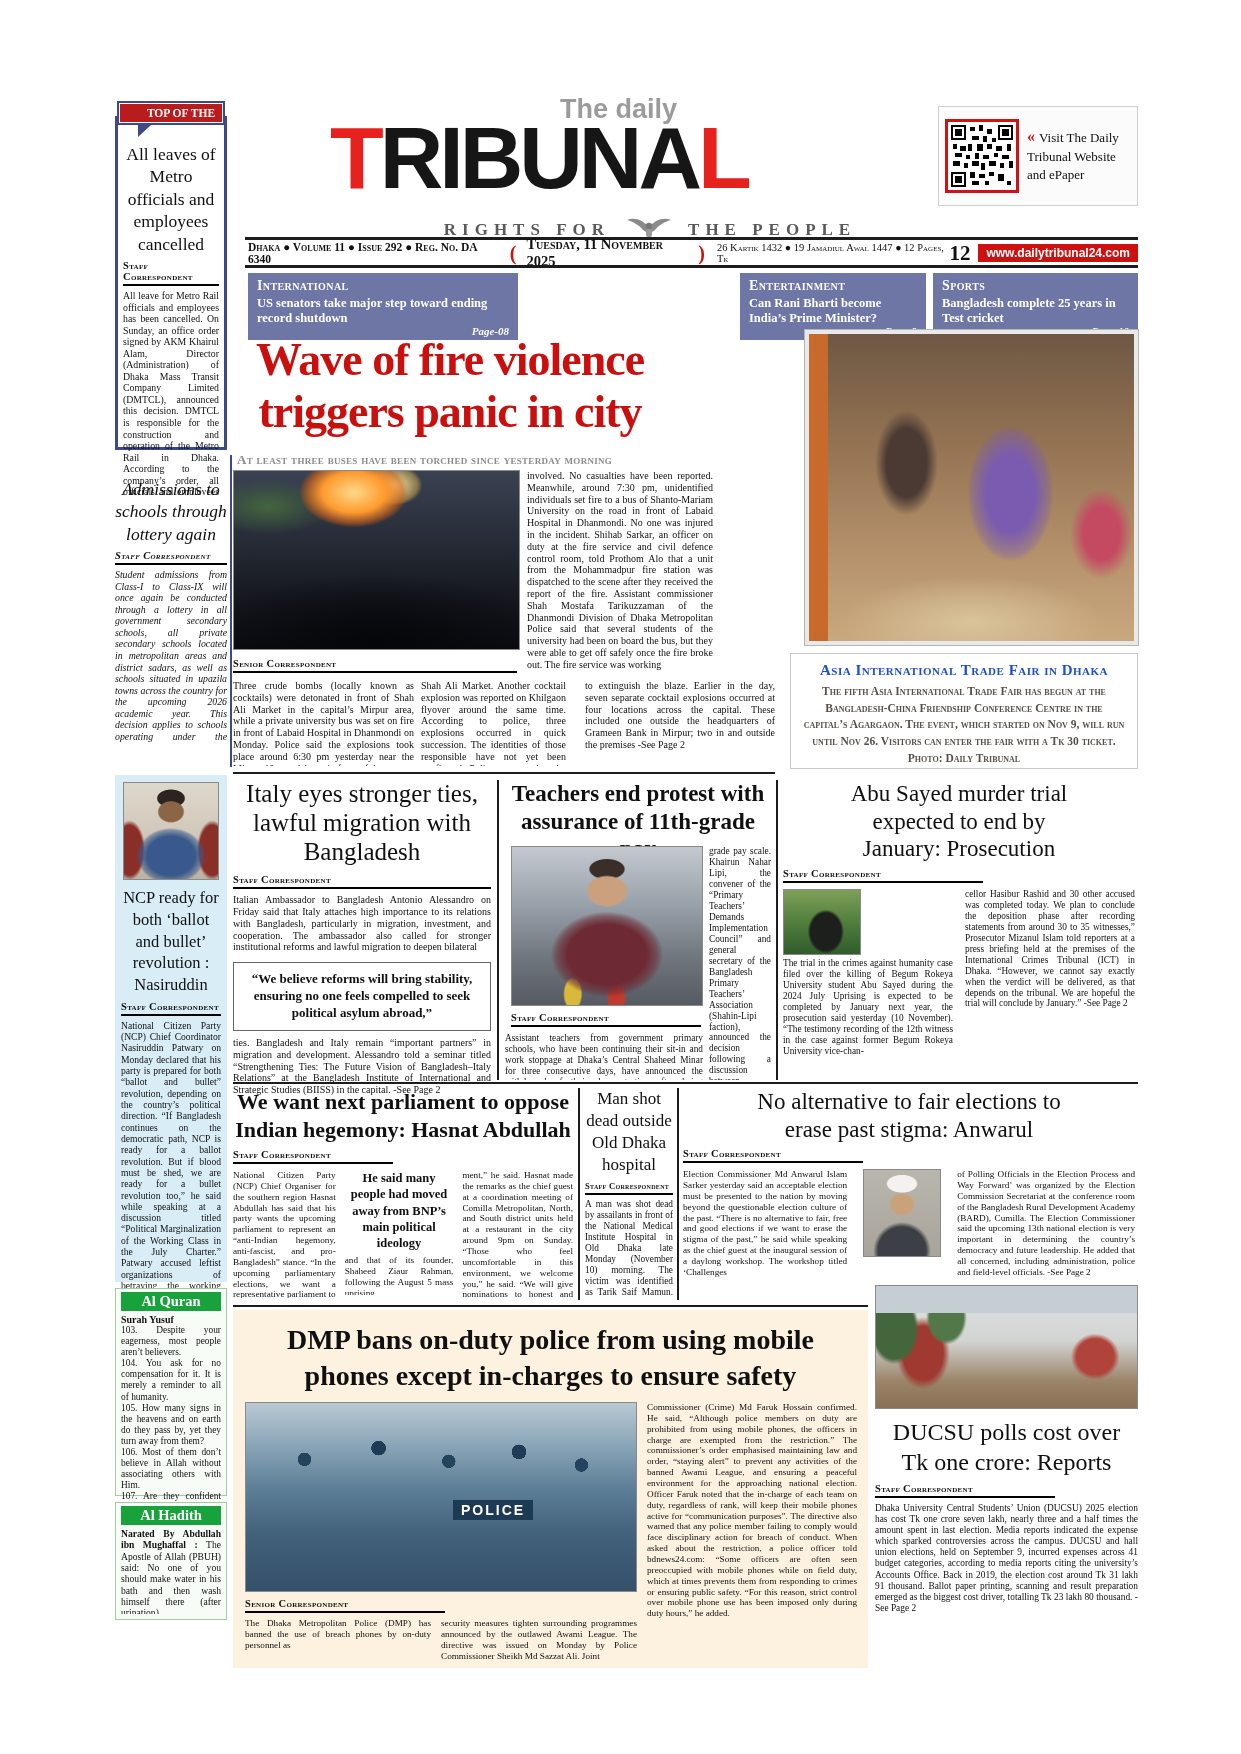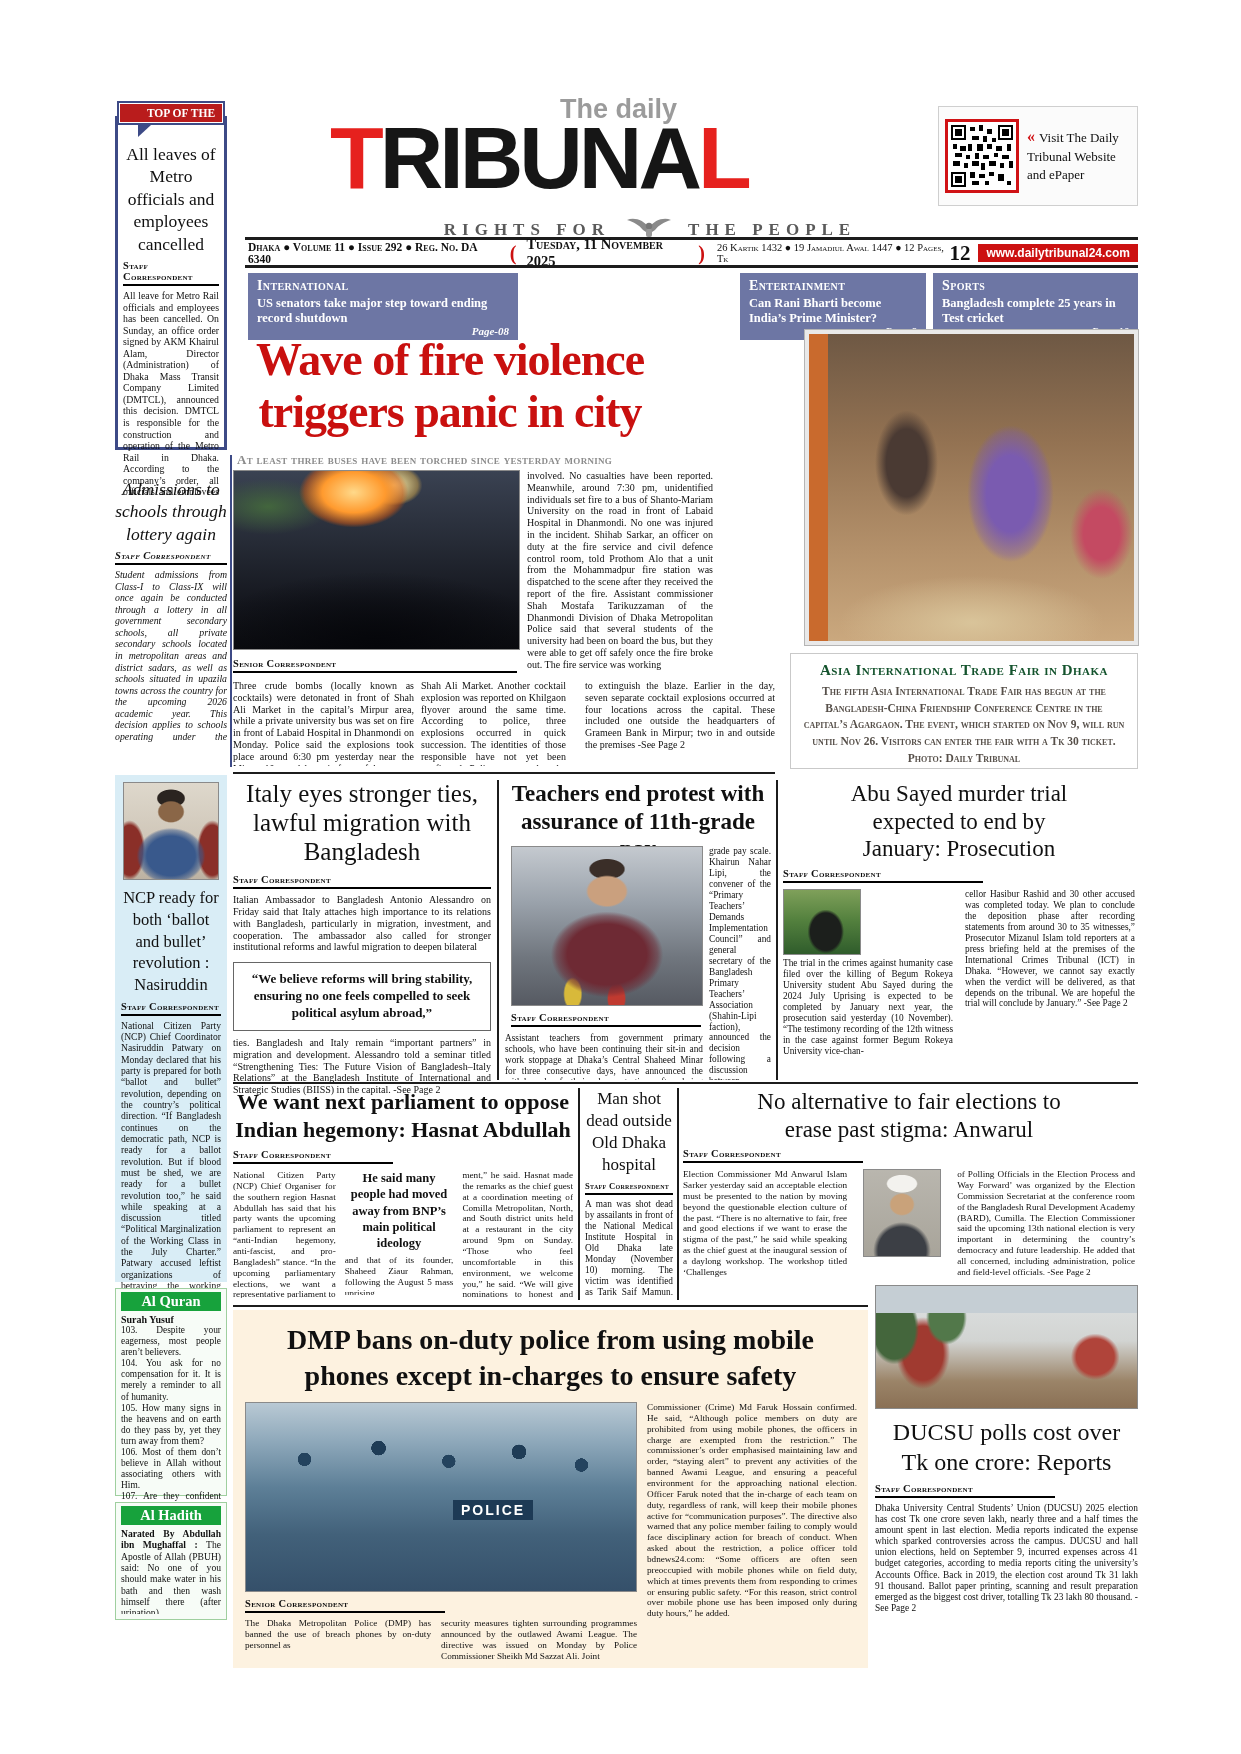--- a/index.html
+++ b/index.html
@@ -183,21 +183,21 @@
   <div class="abs jtext" style="left:585px;top:680px;width:190px;height:86px;">to extinguish the blaze. Earlier in the day, seven separate cocktail explosions occurred at four locations across the capital. These included one outside the headquarters of Grameen Bank in Mirpur; two in and outside the premises   -See Page 2</div>
 
   <div class="ph" style="left:805px;top:330px;width:333px;height:315px;border:4px solid #e9e9e9;outline:1px solid #b5b5b5;background:
     linear-gradient(90deg, #c96a2d 0 6%, rgba(0,0,0,0) 6%),
     radial-gradient(ellipse 60px 95px at 62% 52%, #7a5bb0 0 40%, rgba(122,91,176,.35) 65%, transparent 72%),
     radial-gradient(ellipse 45px 75px at 30% 42%, #4a3a33 0 45%, transparent 70%),
     radial-gradient(ellipse 45px 65px at 90% 65%, #c44a62 0 40%, transparent 70%),
     radial-gradient(ellipse 170px 60px at 50% 94%, #d9c49a, transparent 78%),
     linear-gradient(180deg, #6e5844 0%, #937252 35%, #b3906a 70%, #caa87e 100%);"></div>
   <div class="abs" style="left:790px;top:653px;width:348px;height:116px;border:1px solid #c9c9c9;box-sizing:border-box;padding:8px 12px;text-align:center;">
-    <div class="sc" style="color:#14532d;font-weight:700;font-size:15px;letter-spacing:.5px;">Asia International Trade Fair in Dhaka</div>
+    <div class="sc" style="color:#1d4ed8;font-weight:700;font-size:15px;letter-spacing:.5px;">Asia International Trade Fair in Dhaka</div>
     <div class="capt" style="margin-top:4px;">The fifth Asia International Trade Fair has begun at the Bangladesh-China Friendship Conference Centre in the capital’s Agargaon. The event, which started on Nov 9, will run until Nov 26. Visitors can enter the fair with a Tk 30 ticket. Photo: Daily Tribunal</div>
   </div>
 
   <div class="hrule" style="left:233px;top:772px;width:542px;height:2px;"></div>
 
   <div class="abs" style="left:233px;top:780px;width:258px;">
     <div style="font-size:25px;line-height:1.15;text-align:center;">Italy eyes stronger ties, lawful migration with Bangladesh</div>
     <div class="kicker" style="margin-top:8px;">Staff Correspondent</div>
     <div class="jtext" style="margin-top:5px;height:62px;">Italian Ambassador to Bangladesh Antonio Alessandro on Friday said that Italy attaches high importance to its relations with Bangladesh, particularly in migration, investment, and cooperation. The ambassador also called for stronger institutional reforms and lawful migration to deepen bilateral</div>
     <div style="margin-top:6px;border:1.5px solid #666;padding:8px 9px;font-size:13px;font-weight:700;text-align:center;line-height:1.3;">“We believe reforms will bring stability, ensuring no one feels compelled to seek political asylum abroad,”</div>

